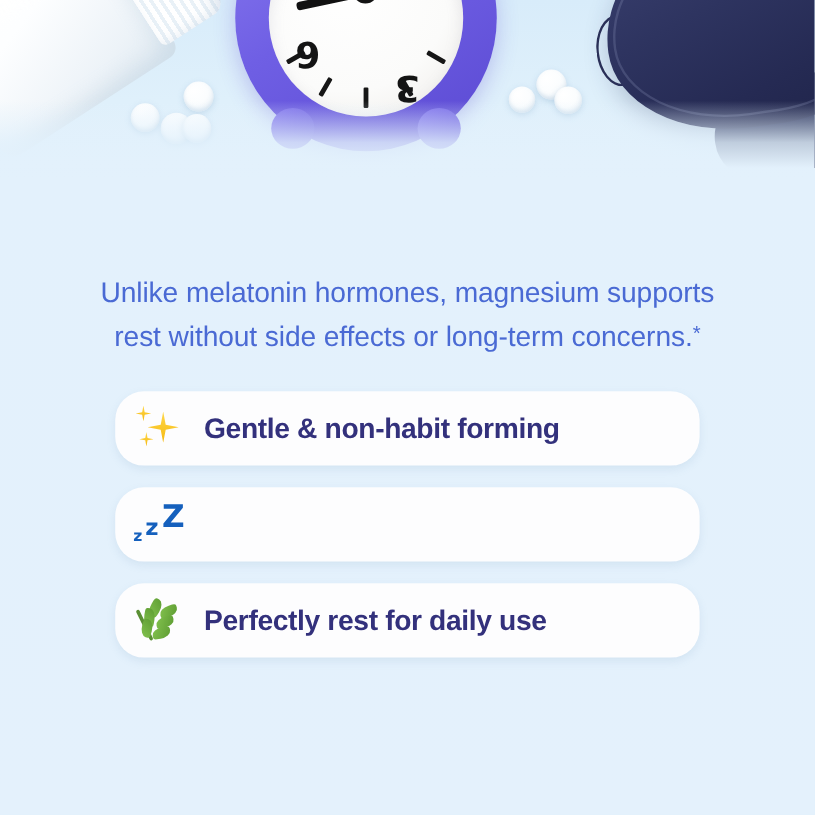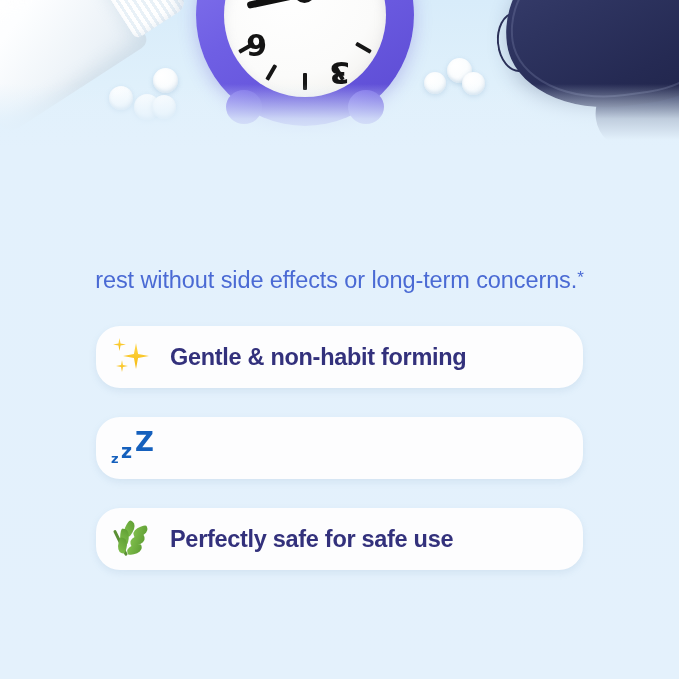--- a/index.html
+++ b/index.html
@@ -235,21 +235,21 @@
     position: absolute;
     left: 96px;
     top: 326px;
     width: 487px;
   }
   .card {
     position: relative;
     display: flex;
     align-items: center;
     height: 62px;
-    margin-bottom: 29px;
+    margin-bottom: 18px;
     background: #fdfdfe;
     border-radius: 24px;
     box-shadow: 0 3px 7px rgba(122,160,195,0.16);
   }
   .card:last-child { margin-bottom: 0; }
   .card-icon {
     width: 74px;
     flex: 0 0 74px;
     display: flex;
     align-items: center;
@@ -385,21 +385,21 @@
     <div class="mask-tail"></div>
     <div class="mask">
       <div class="mask-seam"></div>
     </div>
 
     <div class="hero-fade"></div>
   </div>
 
 
   <div class="subhead">
-    <br>
+    <span>Unlike melatonin hormones, magnesium supports</span><br>
     <span>rest without side effects or long-term concerns.</span><span class="star">*</span>
   </div>
 
   <div class="cards">
 
     <div class="card">
       <div class="card-icon">
         <div class="ico">
           <span class="spark s1"></span>
           <span class="spark s2"></span>
@@ -425,17 +425,17 @@
         <div class="herb">
           <span class="stem"></span>
           <span class="leaf" style="left:9px;top:5px;transform:rotate(-58deg);"></span>
           <span class="leaf" style="left:20px;top:8px;transform:rotate(-18deg);"></span>
           <span class="leaf" style="left:4px;top:13px;transform:rotate(-80deg);"></span>
           <span class="leaf" style="left:17px;top:17px;transform:rotate(-14deg);"></span>
           <span class="leaf" style="left:2px;top:22px;transform:rotate(-74deg);"></span>
           <span class="leaf" style="left:14px;top:26px;transform:rotate(-10deg);"></span>
         </div>
       </div>
-      <div class="card-label">Perfectly safe for safe use</div>
+      <div class="card-label">Perfectly rest for daily use</div>
     </div>
 
   </div>
 </div>
 
 </body></html>

